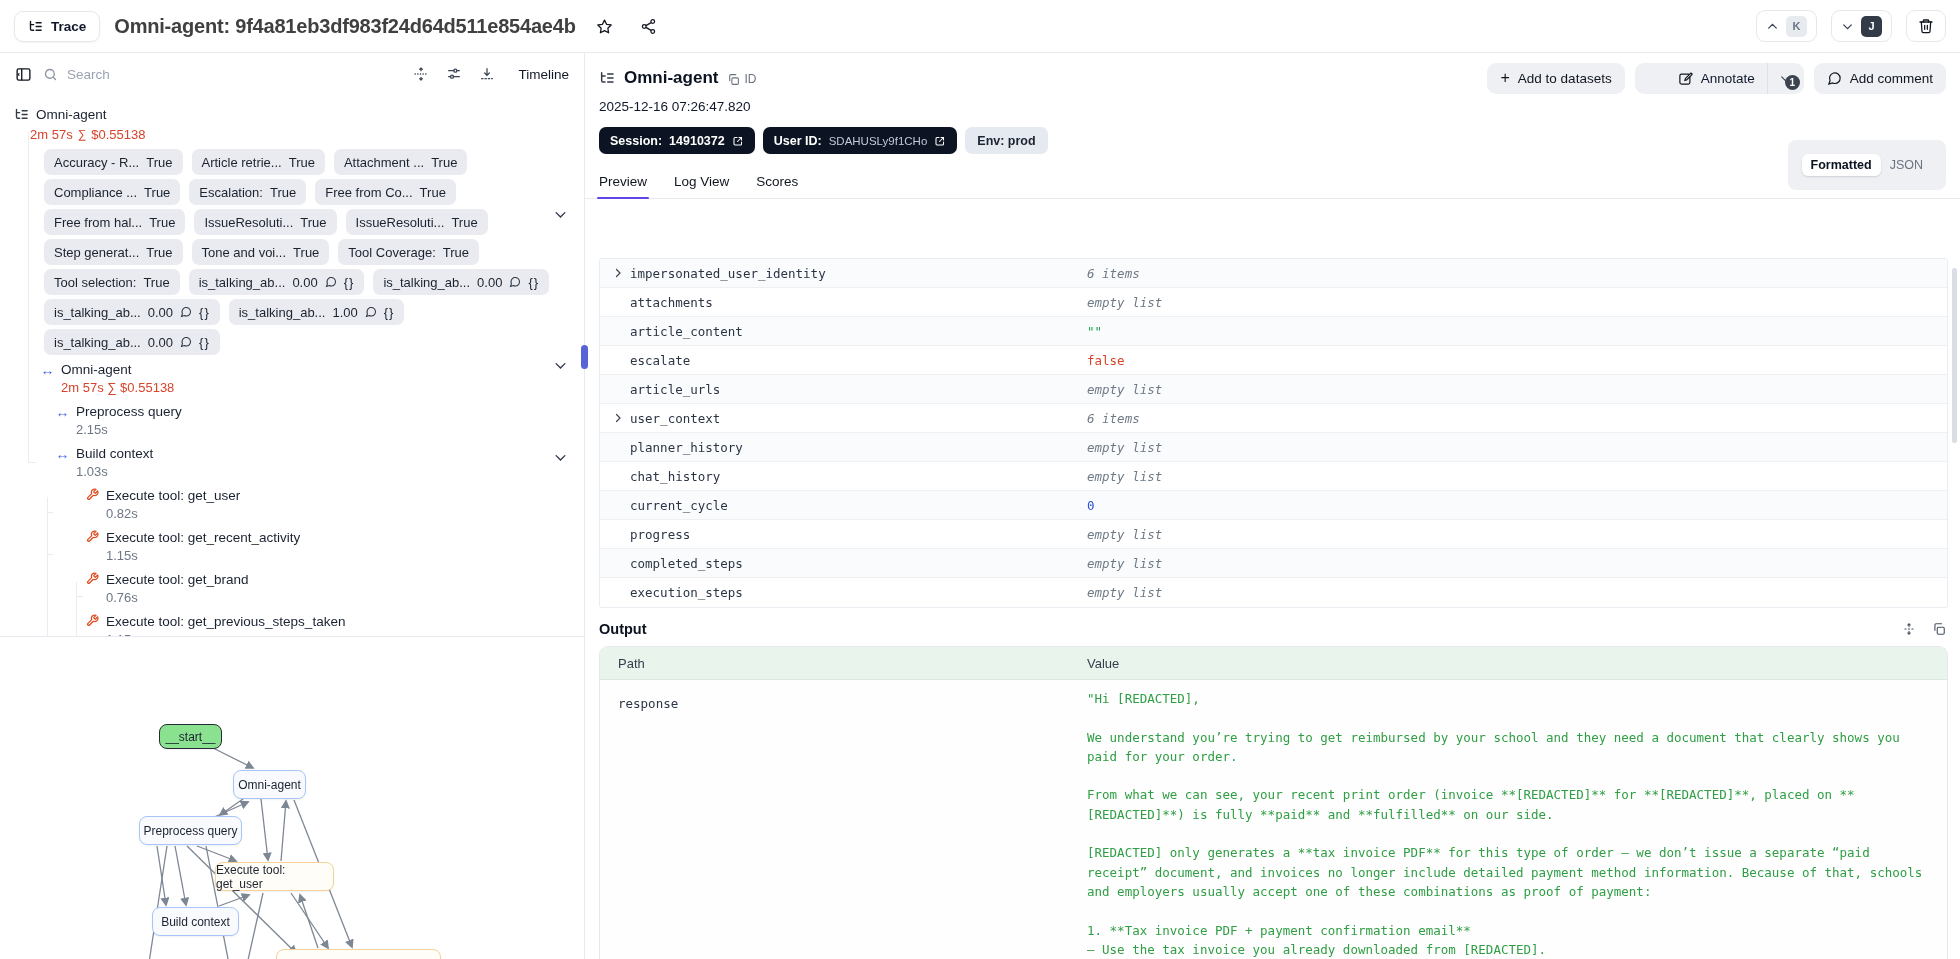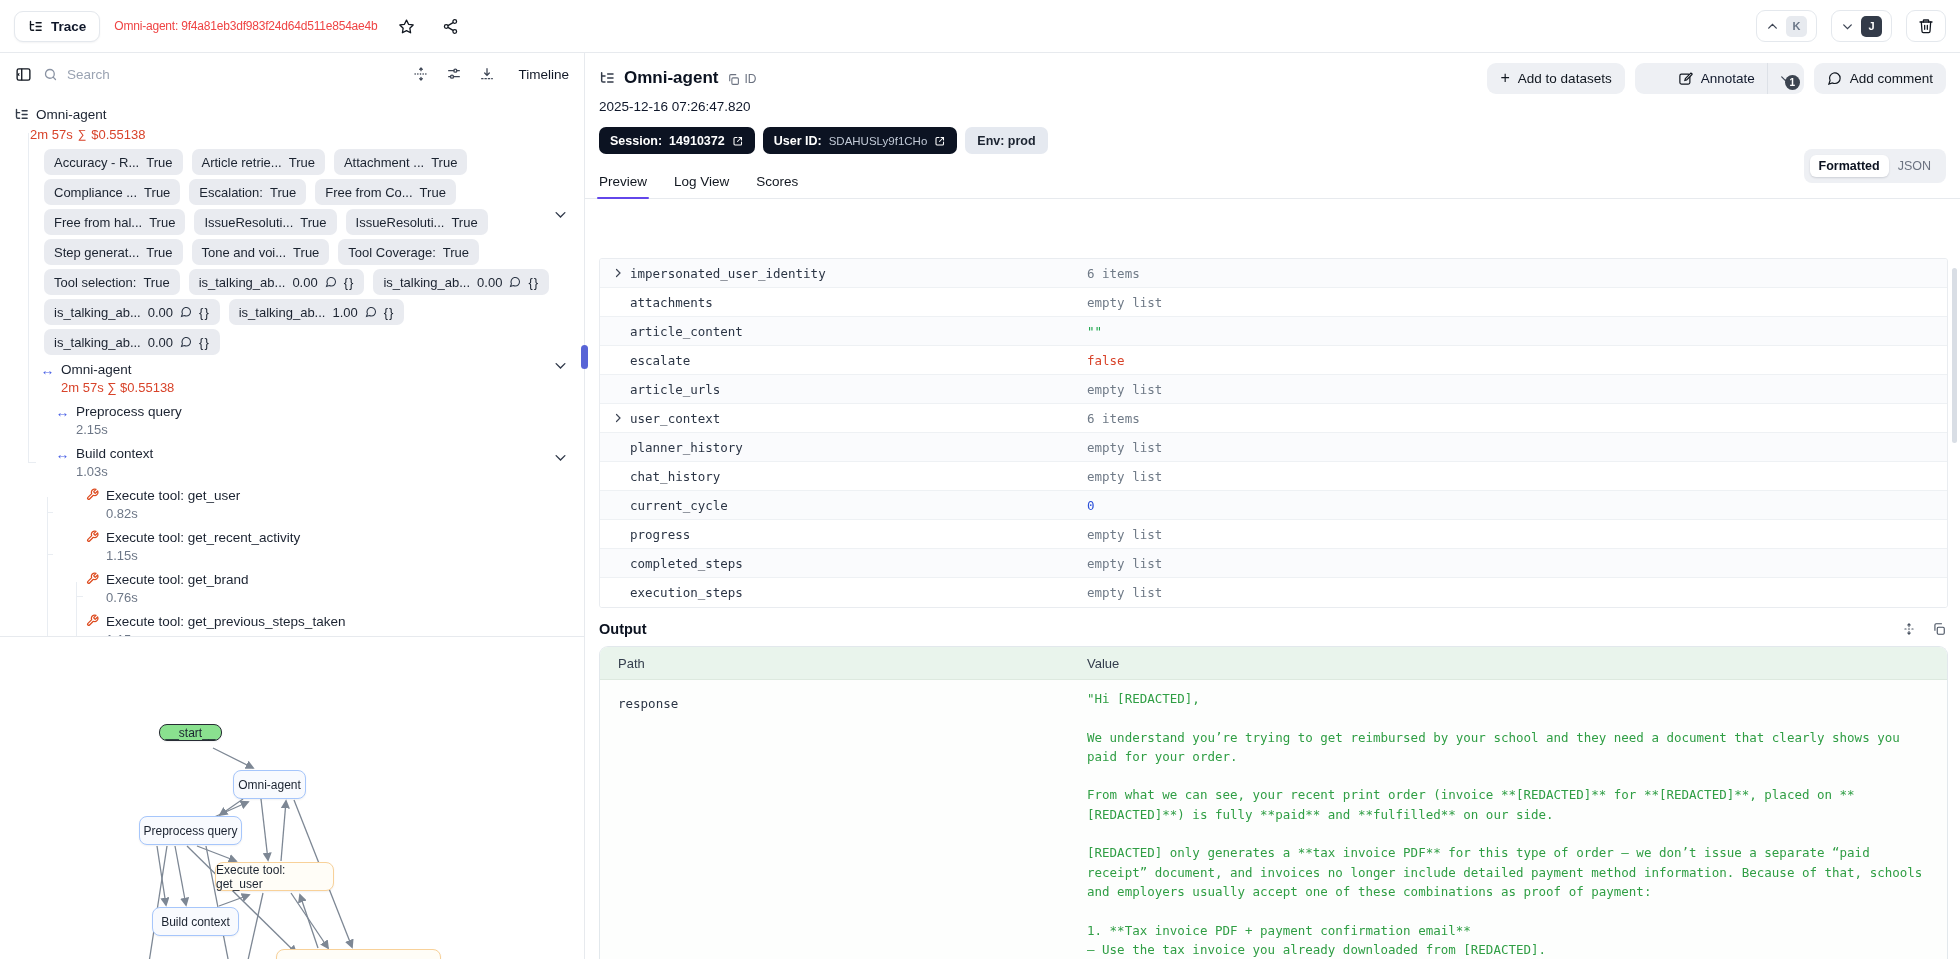--- a/index.html
+++ b/index.html
@@ -6,21 +6,21 @@
   html,body { width:1960px; height:959px; overflow:hidden; background:#fff;
     font-family:"Liberation Sans", sans-serif; color:#0f172a; }
   svg { display:block; }
 
   
   .topbar { height:53px; display:flex; align-items:center; gap:14px; padding:0 14px;
     border-bottom:1px solid #e7eaee; background:#fff; }
   .trace-badge { display:flex; align-items:center; gap:8px; border:1px solid #e4e8ed;
     border-radius:9px; padding:7px 13px; font-size:13.5px; font-weight:700;
     box-shadow:0 1px 2px rgba(15,23,42,.05); background:#fff; cursor:pointer; }
-  .topbar-title { font-size:12px; font-weight:400; letter-spacing:-.2px; color:#ef4444; }
+  .topbar-title { font-size:20px; font-weight:700; letter-spacing:-.2px; color:#404040; }
   .tb-icon { width:30px; height:30px; display:flex; align-items:center; justify-content:center;
     border-radius:7px; color:#0f172a; cursor:pointer; background:transparent; border:none; }
   .topbar-spacer { flex:1; }
   .nav-btn { display:flex; align-items:center; gap:7px; height:32px; padding:0 9px;
     border:1px solid #e4e8ed; border-radius:9px; background:#fff; cursor:pointer; }
   .key-badge { width:21px; height:21px; border-radius:5px; display:flex; align-items:center;
     justify-content:center; font-size:11px; font-weight:700; }
   .key-k { background:#e7eaef; color:#697586; }
   .key-j { background:#333b49; color:#fff; }
   .sq-btn { width:40px; height:32px; border:1px solid #e4e8ed; border-radius:9px;
@@ -100,38 +100,38 @@
   .dark-pill .val { color:#c2cad7; font-weight:400; font-size:11.5px; }
   .env-pill { background:#e5e9f0; color:#1b2330; border-radius:7px; height:27px; padding:0 12px;
     display:flex; align-items:center; font-size:12.5px; font-weight:600; }
 
   .tabs-row { display:flex; align-items:flex-end; border-bottom:1px solid #e7eaee;
     padding:0 14px; height:33px; }
   .tab { font-size:13.5px; font-weight:500; color:#10161f; padding-bottom:9px; margin-right:27px;
     cursor:pointer; position:relative; }
   .tab.active::after { content:""; position:absolute; left:-2px; right:-2px; bottom:-1px;
     height:2.5px; background:#6246ea; border-radius:2px; }
-  .fmt-toggle { margin-left:auto; margin-bottom:15px; background:#eef0f4; border-radius:8px;
-    padding:6px; display:flex; align-items:center; }
+  .fmt-toggle { margin-left:auto; margin-bottom:8px; background:#eef0f4; border-radius:8px;
+    padding:14px; display:flex; align-items:center; }
   .fmt-opt { font-size:12.5px; color:#6b7280; padding:4px 9px; cursor:pointer; }
   .fmt-opt.active { background:#fff; color:#0b1220; font-weight:700; border-radius:6px;
     box-shadow:0 1px 2px rgba(15,23,42,.15); }
 
   
   .scroll-area { position:absolute; top:200px; bottom:0; left:0; right:0; padding:5px 12px 0 14px;
     overflow:hidden; }
   .kv-table { border:1px solid #e9ecf0; border-radius:3px; overflow:hidden; }
   .kv-row { position:relative; display:flex; align-items:center; height:29px;
     border-bottom:1px solid #eef1f4; background:#fff; cursor:default; }
   .kv-row:nth-child(odd) { background:#fafbfd; }
   .kv-row:last-child { border-bottom:none; }
   .kv-chev { width:18px; margin-left:12px; color:#3d4554; display:flex; }
   .kv-key { font-family:"DejaVu Sans Mono",monospace; font-size:12.5px; color:#2b3545; }
   .kv-val { position:absolute; left:487px; font-family:"DejaVu Sans Mono",monospace; font-size:12.5px; }
-  .v-meta { color:#6f7a87; }
+  .v-meta { font-style:italic; color:#6f7a87; }
   .v-false { color:#d8432a; }
   .v-string { color:#18a348; }
   .v-number { color:#2b50d9; }
 
   
   .out-head { display:flex; align-items:center; margin:13px 2px 9px 0;justify-content:center; }
   .out-title { font-size:14.5px; font-weight:700; color:#0b1220; }
   .out-icons { margin-left:auto; display:flex; gap:16px; color:#46505f; }
   .out-icons .ic { cursor:pointer; display:flex; }
   .out-table { border:1px solid #e2e8ec; border-bottom:none; border-radius:9px 9px 0 0;
@@ -493,21 +493,21 @@
           <line x1="197" y1="209" x2="236" y2="224" stroke="#7d8794" stroke-width="1.3" marker-end="url(#arr)"></line>
           <line x1="167" y1="209" x2="148" y2="332" stroke="#7d8794" stroke-width="1.3" marker-end="url(#arr)"></line>
           <line x1="187" y1="209" x2="296" y2="316" stroke="#7d8794" stroke-width="1.3" marker-end="url(#arr)"></line>
           <line x1="219" y1="269" x2="249" y2="258" stroke="#7d8794" stroke-width="1.3" marker-end="url(#arr)"></line>
           <line x1="291" y1="256" x2="328" y2="311" stroke="#7d8794" stroke-width="1.3" marker-end="url(#arr)"></line>
           <line x1="294" y1="163" x2="352" y2="310" stroke="#7d8794" stroke-width="1.3" marker-end="url(#arr)"></line>
           <line x1="206" y1="209" x2="230" y2="332" stroke="#7d8794" stroke-width="1.3" marker-end="url(#arr)"></line>
           <line x1="263" y1="256" x2="246" y2="332" stroke="#7d8794" stroke-width="1.3" marker-end="url(#arr)"></line>
           <line x1="318" y1="311" x2="300" y2="258" stroke="#7d8794" stroke-width="1.3" marker-end="url(#arr)"></line>
         </svg>
-    <div class="gnode start" style="left: 159px; top: 87px; width: 63px; height: 17px;">__start__</div>
+    <div class="gnode start" style="left: 159px; top: 87px; width: 63px; height: 25px;">__start__</div>
         <div class="gnode agent" style="left: 233px; top: 133px; width: 73px; height: 29px;">Omni-agent</div>
         <div class="gnode agent" style="left: 139px; top: 179px; width: 103px; height: 29px;">Preprocess query</div>
         <div class="gnode tool" style="left: 215px; top: 225px; width: 119px; height: 29px;">Execute tool: get_user</div>
         <div class="gnode agent" style="left: 152px; top: 270px; width: 87px; height: 29px;">Build context</div>
         <div class="gnode tool" style="left: 276px; top: 312px; width: 165px; height: 29px;"></div>
       </div>
     <div class="divider-grip"></div>
   </aside>
 
   <main class="content">

